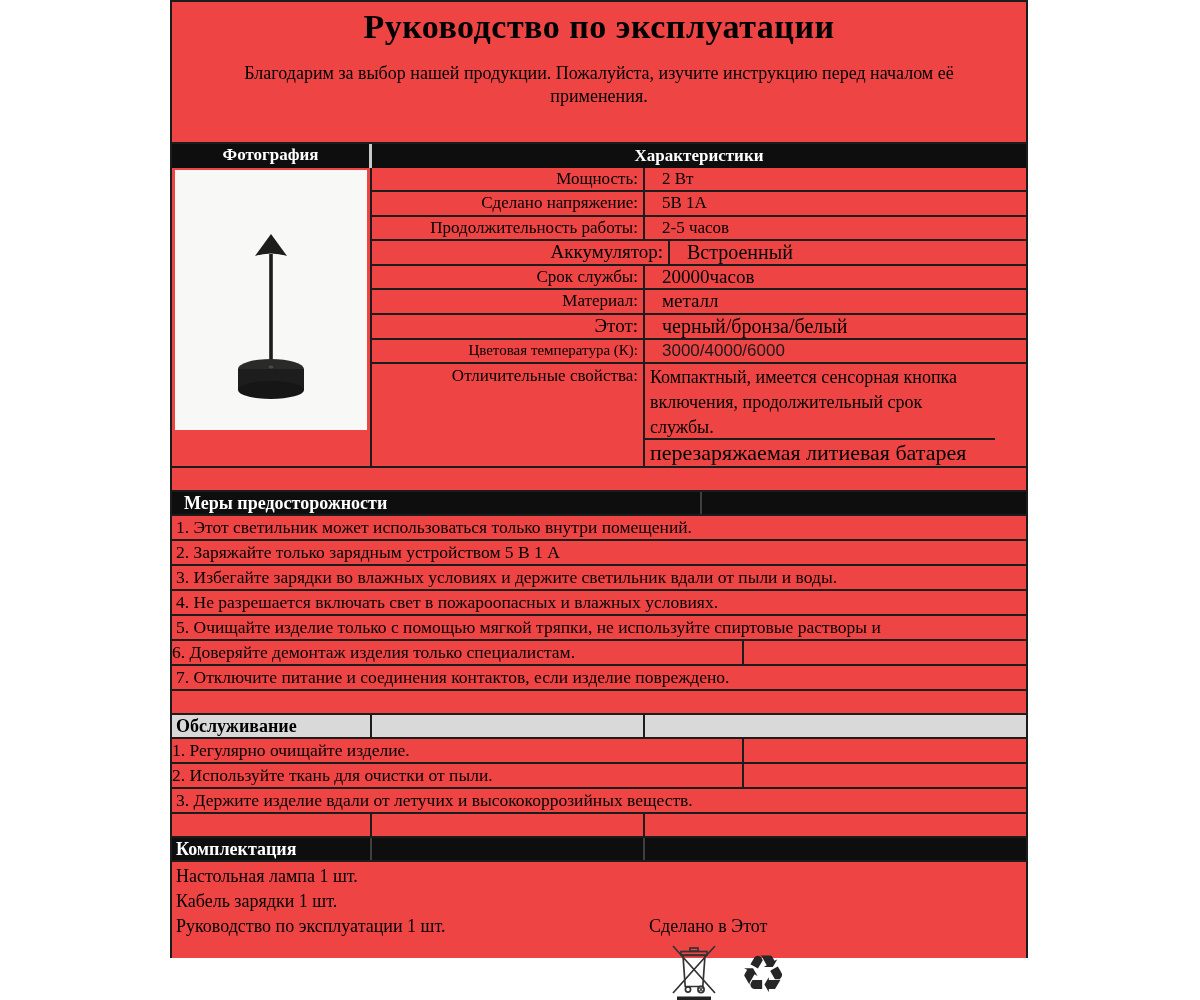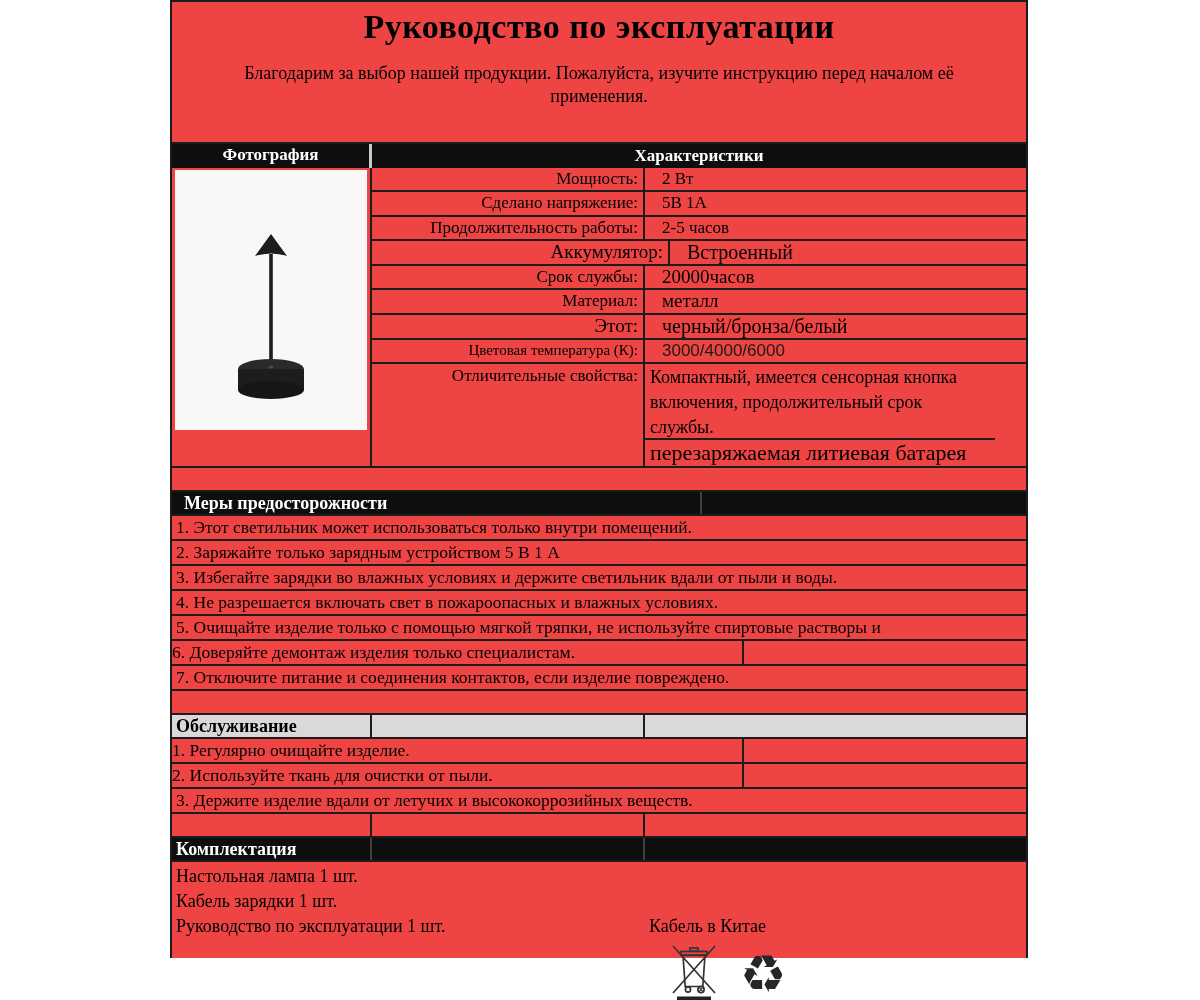--- a/index.html
+++ b/index.html
@@ -182,21 +182,21 @@
     <div class="sec-band black">
       <div class="s-first">Комплектация</div>
       <div class="s-mid"></div>
       <div class="s-rest"></div>
     </div>
     <div class="pkg-block">
       <div class="pkg-line">Настольная лампа 1 шт.</div>
       <div class="pkg-line">Кабель зарядки 1 шт.</div>
       <div class="pkg-line">
         <span>Руководство по эксплуатации 1 шт.</span>
-        <span class="made-in">Кабель в Китае</span>
+        <span class="made-in">Сделано в Этот</span>
       </div>
     </div>
 
   </div>
 
   <svg class="weee" viewBox="0 0 44 60">
     <g fill="none" stroke="#333333" stroke-width="1.7">
       <rect x="18" y="4" width="8" height="3.2"></rect>
       <rect x="9" y="7.5" width="26" height="3.5"></rect>
       <path d="M11,11.5 h22 l-2.2,31 h-17.6 z"></path>

